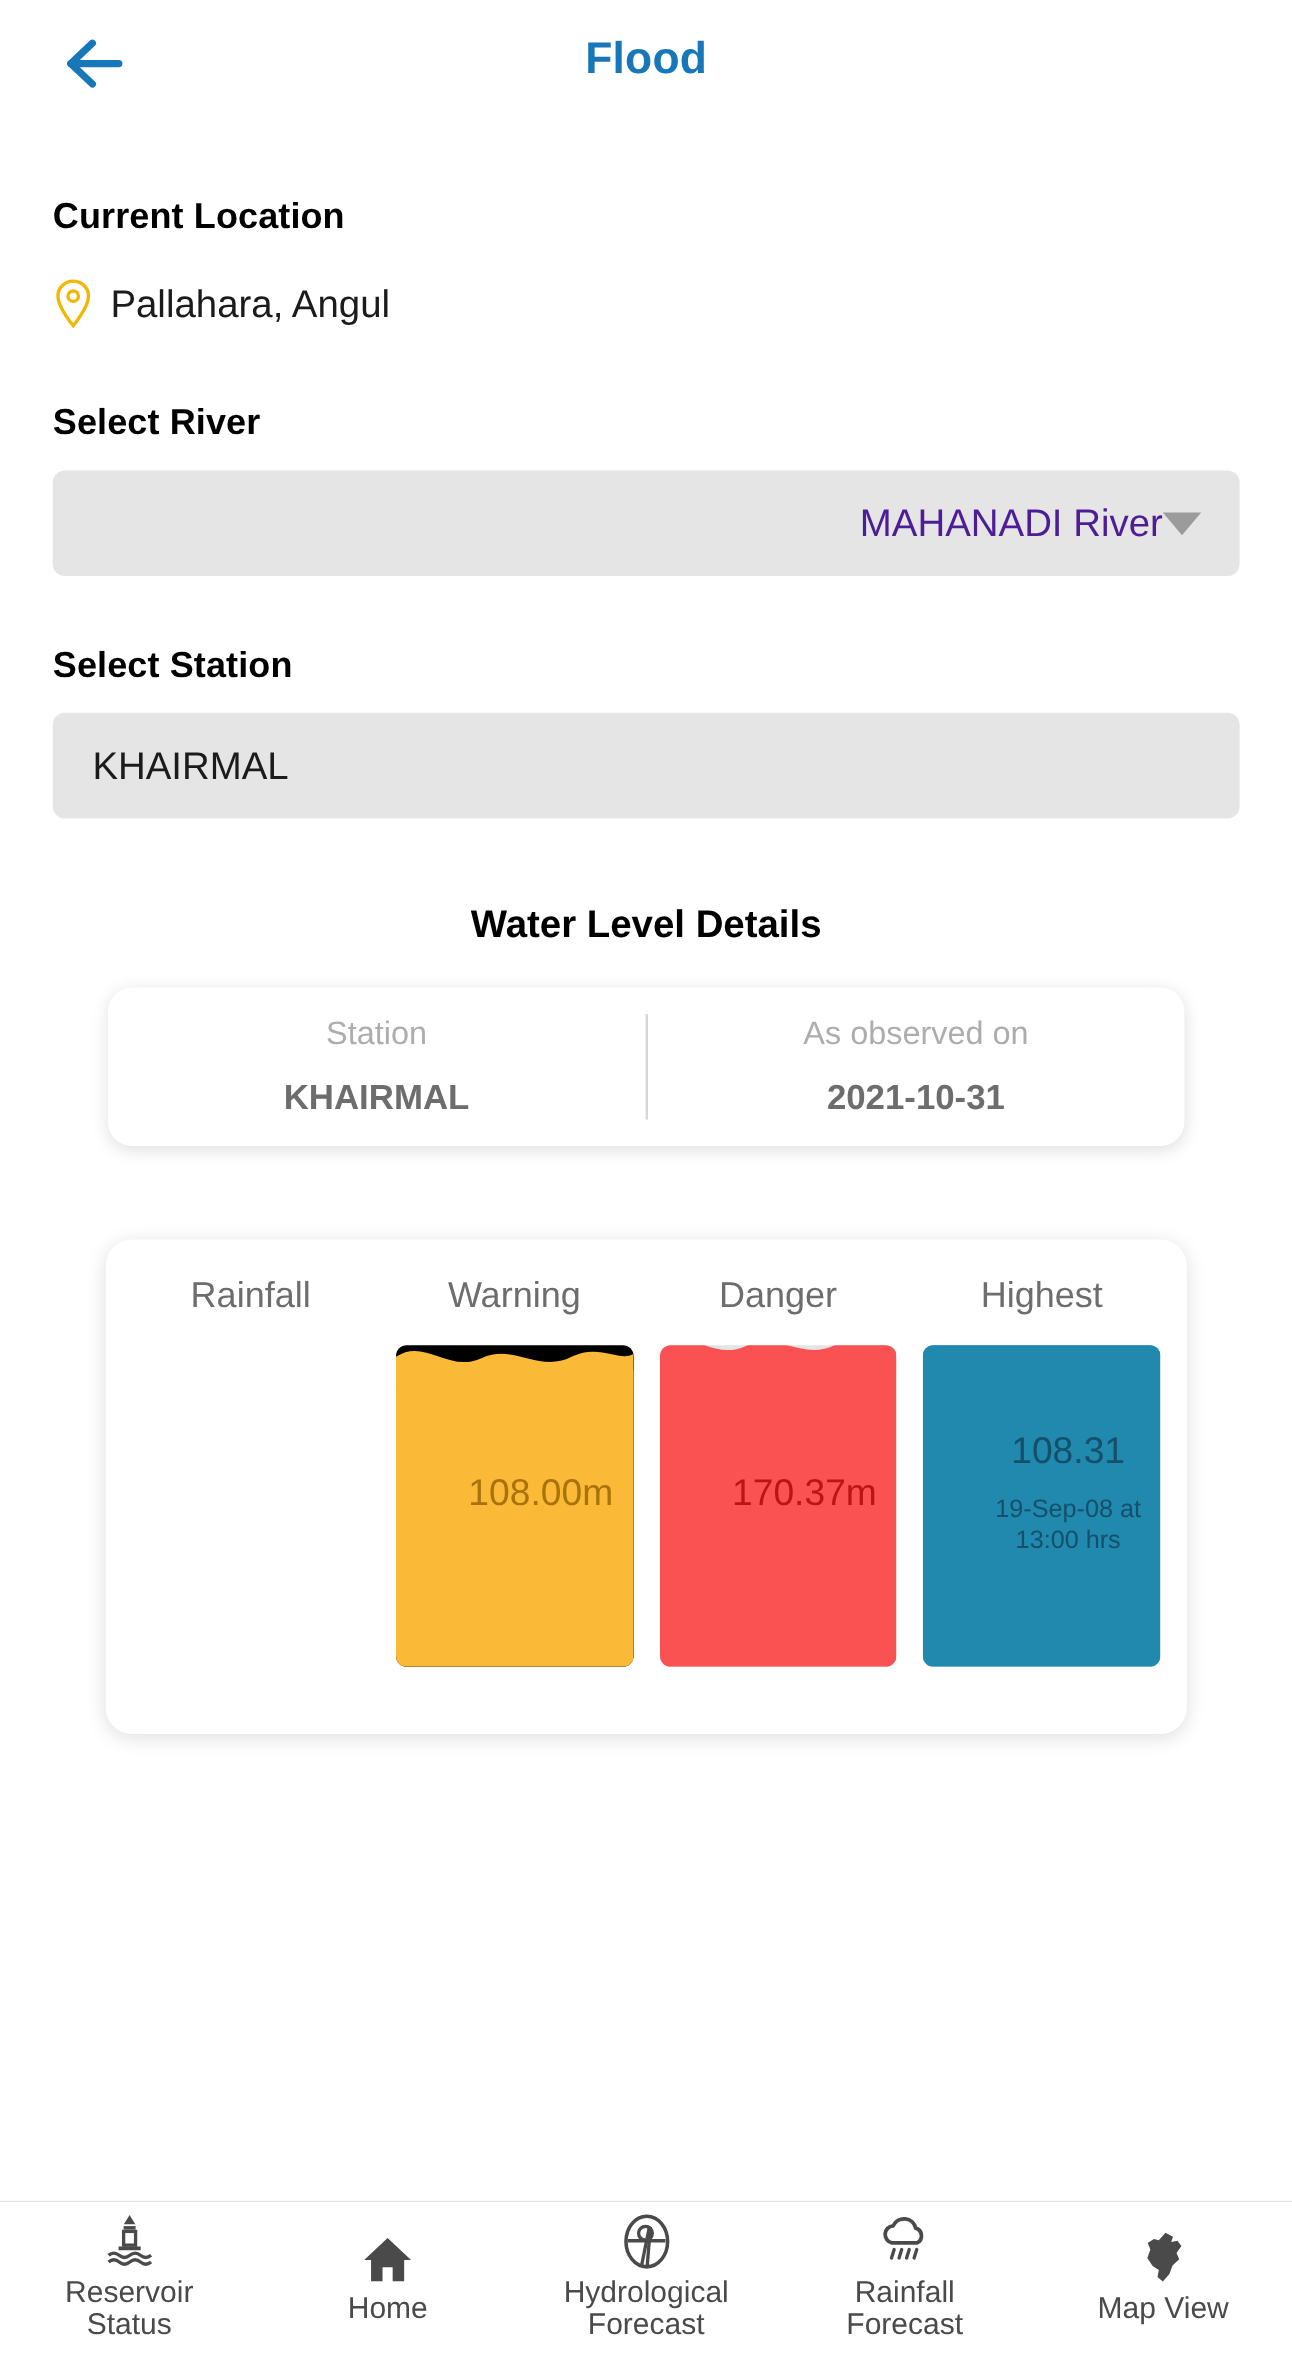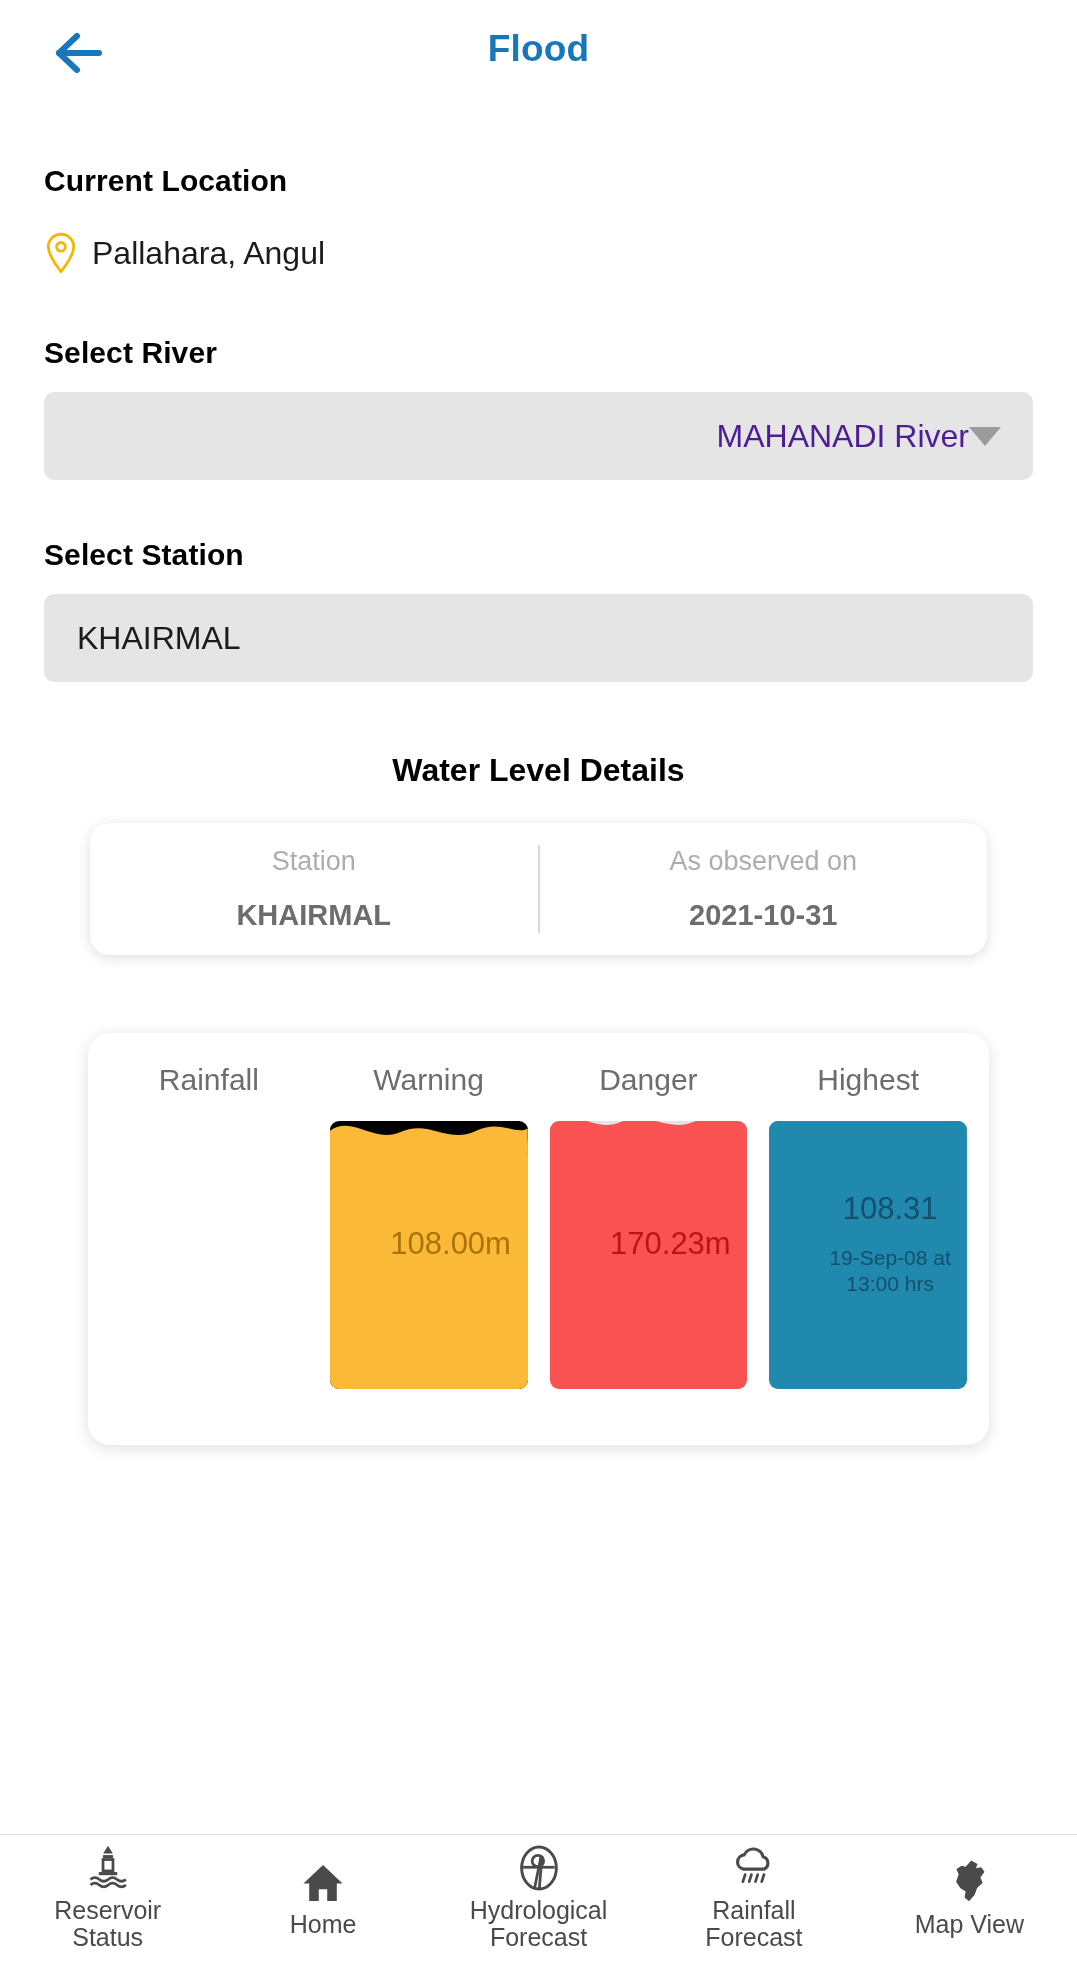--- a/index.html
+++ b/index.html
@@ -245,21 +245,21 @@
             <div class="bar-fill" style="height: 96%; background: rgb(250, 82, 82);"></div>
             <div style="position: absolute; left: 0px; right: 0px; height: 46px; bottom: calc(96% - 14px); overflow: hidden; pointer-events: none;">
               <svg viewBox="0 0 100 40" preserveAspectRatio="none" style="position: absolute; left: 0px; top: 0px; width: 100%; height: 100%; display: block;">
                 <path d="M0,26 C14,12 26,32 40,24 C56,14 66,34 80,24 C90,17 96,27 100,23 L100,40 L0,40 Z" fill="rgba(255,255,255,0.55)"></path>
               </svg>
               <svg viewBox="0 0 100 40" preserveAspectRatio="none" style="position: absolute; left: 0px; top: 0px; width: 100%; height: 100%; display: block;">
                 <path d="M0,18 C12,4 22,30 36,19 C50,8 60,30 74,18 C86,8 94,22 100,16 L100,40 L0,40 Z" fill="#fa5252"></path>
               </svg>
             </div>
             <div class="bar-text" style="color: rgb(187, 20, 20);">
-              <div class="bar-val">170.23m</div>
+              <div class="bar-val">170.37m</div>
             </div>
           </div>
         </div>
         <div class="bar-col">
           <div class="bar-title">Highest</div>
           <div class="bar-box" style="background: rgb(228, 228, 228);">
             <div class="bar-fill" style="height: 100%; background: rgb(33, 136, 174);"></div>
             <div style="position: absolute; left: 0px; right: 0px; height: 46px; bottom: calc(100% - 14px); overflow: hidden; pointer-events: none;">
               <svg viewBox="0 0 100 40" preserveAspectRatio="none" style="position: absolute; left: 0px; top: 0px; width: 100%; height: 100%; display: block;">
                 <path d="M0,26 C14,12 26,32 40,24 C56,14 66,34 80,24 C90,17 96,27 100,23 L100,40 L0,40 Z" fill="rgba(180,220,235,0.75)"></path>

